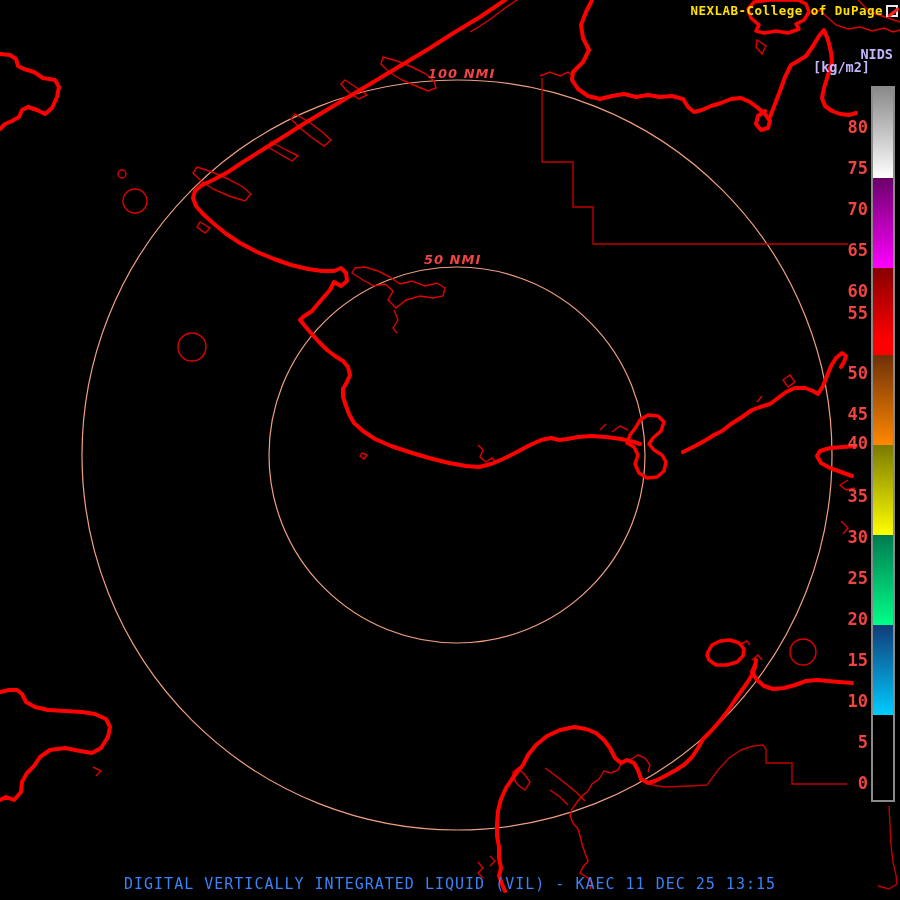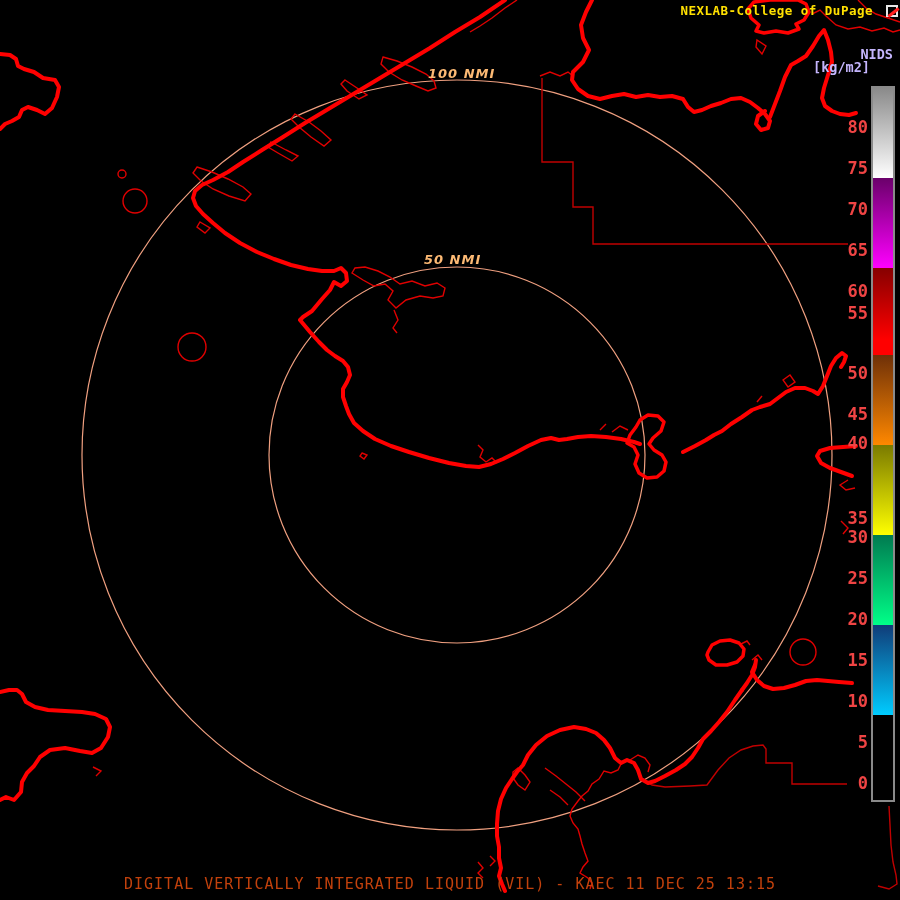--- a/index.html
+++ b/index.html
@@ -2,21 +2,21 @@
 <html><head>
 <meta charset="utf-8">
 <style>
   html,body{margin:0;padding:0;background:#222;}
   #screen{
     position:relative;width:900px;height:900px;background:#000;
     overflow:hidden;font-family:"DejaVu Sans Mono",monospace;
   }
   svg{position:absolute;left:0;top:0;}
   .hdr{
-    position:absolute;top:3px;right:2px;display:flex;align-items:center;gap:13px;
+    position:absolute;top:3px;right:2px;display:flex;align-items:center;gap:3px;
     color:#ffe000;font:bold 12.5px "DejaVu Sans Mono",monospace;letter-spacing:.5px;
   }
   .cod-logo{
     width:12px;height:12px;border:2px solid #e8e8e8;position:relative;box-sizing:border-box;
   }
   .cod-logo::after{
     content:"";position:absolute;left:-1px;top:4px;width:13px;height:3px;
     background:#ff2020;transform:rotate(-38deg);
   }
   .legend-title{
@@ -35,29 +35,29 @@
       #7a7a00 357px,#ffff00 447px,
       #007a50 447px,#00ff88 537px,
       #103c78 537px,#00ccff 627px,
       #000000 627px,#000000 712px);
   }
   .tick{
     position:absolute;right:32px;width:36px;text-align:right;
     color:#ef4444;font:bold 17px "DejaVu Sans Mono",monospace;line-height:18px;
   }
   .ring-label{
-    position:absolute;color:#fdba74;
+    position:absolute;color:#ef4444;
     font:italic bold 13px "DejaVu Sans",sans-serif;letter-spacing:1px;
     text-shadow:0 0 1px #000;
   }
   #ring-label-100{left:428px;top:66px;}
   #ring-label-50{left:424px;top:252px;}
   .caption{
     position:absolute;left:0;top:875px;width:100%;text-align:center;
-    color:#c2410c;font:15px "DejaVu Sans Mono",monospace;letter-spacing:1px;white-space:nowrap;
+    color:#3b82f6;font:15px "DejaVu Sans Mono",monospace;letter-spacing:1px;white-space:nowrap;
   }
 </style>
 </head>
 <body>
 
 <div id="screen">
 
   <svg width="900" height="900" viewBox="0 0 900 900">
 
     <g stroke="#f0a080" stroke-width="1.2" fill="none">
@@ -129,21 +129,21 @@
   <div id="tick-layer">
       <span class="tick" style="top: 118px;">80</span>
       <span class="tick" style="top: 159px;">75</span>
       <span class="tick" style="top: 200px;">70</span>
       <span class="tick" style="top: 241px;">65</span>
       <span class="tick" style="top: 282px;">60</span>
       <span class="tick" style="top: 304px;">55</span>
       <span class="tick" style="top: 364px;">50</span>
       <span class="tick" style="top: 405px;">45</span>
       <span class="tick" style="top: 434px;">40</span>
-      <span class="tick" style="top: 487px; margin-top: 22px;">35</span>
+      <span class="tick" style="top: 487px;">35</span>
       <span class="tick" style="top: 528px;">30</span>
       <span class="tick" style="top: 569px;">25</span>
       <span class="tick" style="top: 610px;">20</span>
       <span class="tick" style="top: 651px;">15</span>
       <span class="tick" style="top: 692px;">10</span>
       <span class="tick" style="top: 733px;">5</span>
       <span class="tick" style="top: 774px;">0</span>
     </div>
 
   <div class="hdr">

